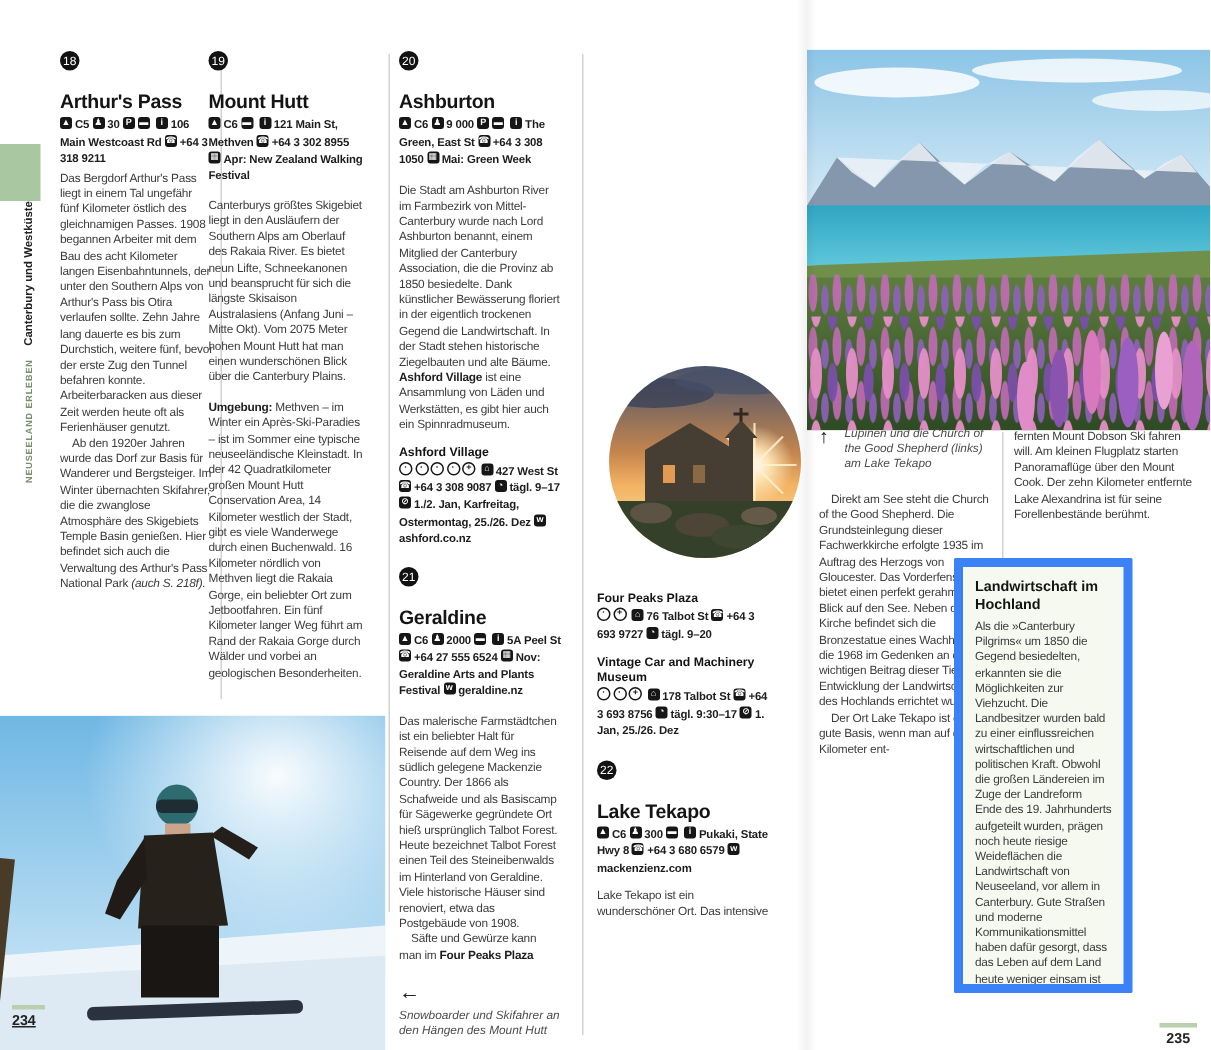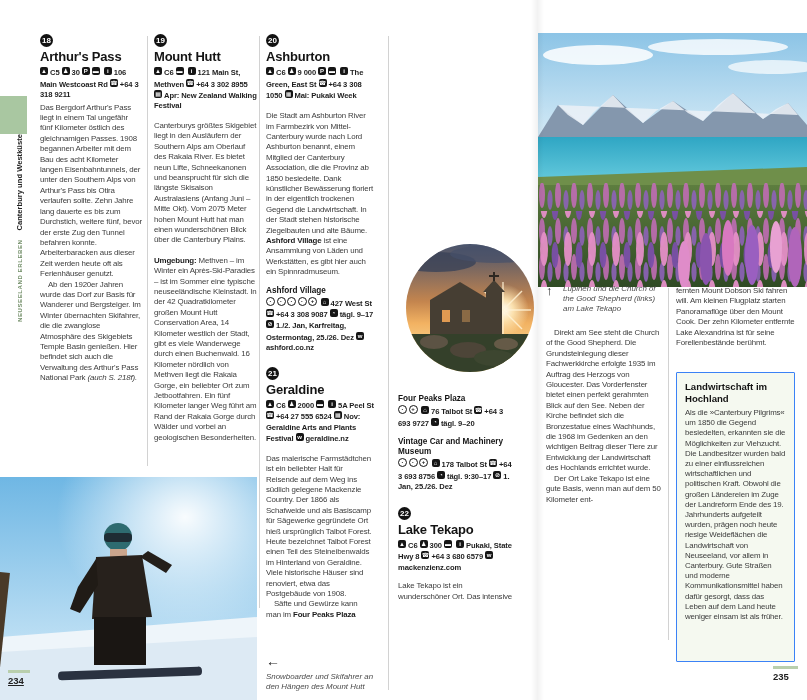--- a/index.html
+++ b/index.html
@@ -1,22 +1,22 @@
 <!DOCTYPE html>
 <html><head>
 <meta charset="utf-8">
 <style>
   html,body{margin:0;padding:0;}
   body{width:807px;height:700px;position:relative;background:#ffffff;overflow:hidden;
        font-family:"Liberation Sans","DejaVu Sans",sans-serif;color:#3c3c3c;}
   
   .col{position:absolute;}
   .badge{width:13px;height:13px;border-radius:50%;background:#121212;color:#fff;
-         font-size:8px;font-weight:bold;display:flex;align-items:center;justify-content:center;
-         margin:0 0 3px 0;}
+         font-size:8px;font-weight:normal;display:flex;align-items:center;justify-content:center;
+         margin:0 0 14px 0;}
   .etitle{font-size:13px;font-weight:bold;color:#141414;letter-spacing:-0.2px;margin:0 0 3px 0;line-height:1.1;}
   .stitle{font-size:8.2px;font-weight:bold;color:#141414;margin:8px 0 1px 0;line-height:1.25;}
   .info{font-size:7.6px;font-weight:bold;color:#1d1d1d;line-height:1.42;letter-spacing:-0.1px;margin-bottom:2px;}
   .body{font-size:7.9px;line-height:10.4px;letter-spacing:-0.15px;color:#3c3c3c;}
   .p{margin:0;}
   .p.ind{text-indent:8px;}
   .p.gap{margin-top:10px;}
   .p b{color:#1d1d1d;}
   .ref{font-style:italic;}
   
@@ -34,22 +34,22 @@
   .cap-r{display:flex;gap:5px;}
   .cap-arrow-up{font-size:13px;color:#222;line-height:13px;flex:0 0 12px;}
   
   .vwrap{position:absolute;left:8px;top:322px;transform:rotate(-90deg);transform-origin:0 0;white-space:nowrap;}
   .vsec{font-size:6px;font-weight:bold;letter-spacing:0.6px;color:#74906a;margin-right:9px;}
   .vchap{font-size:7.6px;font-weight:bold;color:#222;}
   
   .greenblock{position:absolute;left:0;top:96px;width:27px;height:38px;background:#a9c7a1;}
   .pagenum{position:absolute;font-size:9.5px;font-weight:bold;color:#222;}
   .pagedash{height:3px;background:#b9cfad;margin-bottom:2px;}
-  .infobox{position:absolute;left:676px;top:372px;width:119px;height:290px;box-sizing:border-box;
-           background:#f5f9f0;border:1px solid #3b82f6;border-radius:1px;padding:8px 8px 6px 8px;overflow:hidden;}
+  .infobox{position:absolute;left:636px;top:372px;width:119px;height:290px;box-sizing:border-box;
+           background:#f5f9f0;border:6px solid #3b82f6;border-radius:1px;padding:8px 8px 6px 8px;overflow:hidden;}
   .infobox .bt{font-size:9.6px;font-weight:bold;color:#141414;line-height:11.5px;margin:0 0 4px 0;}
   .infobox .bb{font-size:7.9px;line-height:10.2px;letter-spacing:-0.15px;color:#3c3c3c;}
   
   .photo{position:absolute;overflow:hidden;}
   .circle-ring{position:absolute;left:399px;top:237px;width:142px;height:142px;border-radius:50%;background:#fff;}
   .circle-photo{position:absolute;left:406px;top:244px;width:128px;height:128px;border-radius:50%;overflow:hidden;}
   .gutter{position:absolute;left:531px;top:0;width:13px;height:700px;
           background:linear-gradient(90deg,rgba(0,0,0,0),rgba(0,0,0,0.05),rgba(0,0,0,0));}
   svg{display:block;}
 </style>
@@ -74,21 +74,21 @@
     <span class="ic">P</span><span class="ic">▬</span>
     <span class="ic">i</span><span>106 Main Westcoast Rd</span>
     <span class="ic">☎</span><span>+64 3 318 9211</span>
   </div>
   <div class="body" style="margin-top:2px;">
     <p class="p">Das Bergdorf Arthur's Pass liegt in einem Tal ungefähr fünf Kilometer östlich des gleichnamigen Passes. 1908 begannen Arbeiter mit dem Bau des acht Kilometer langen Eisenbahntunnels, der unter den Southern Alps von Arthur's Pass bis Otira verlaufen sollte. Zehn Jahre lang dauerte es bis zum Durchstich, weitere fünf, bevor der erste Zug den Tunnel befahren konnte. Arbeiterbaracken aus dieser Zeit werden heute oft als Ferienhäuser genutzt.</p>
     <p class="p ind"><span>Ab den 1920er Jahren wurde das Dorf zur Basis für Wanderer und Bergsteiger. Im Winter übernachten Skifahrer, die die zwanglose Atmosphäre des Skigebiets Temple Basin genießen. Hier befindet sich auch die Verwaltung des Arthur's Pass National Park </span><span class="ref">(auch S. 218f).</span></p>
   </div>
 </div>
 
-<div class="col" style="left:154px;top:34px;width:103px;">
+<div class="col" style="left:139px;top:34px;width:103px;">
   <div class="badge">19</div>
   <h2 class="etitle">Mount Hutt</h2>
   <div class="info">
     <span class="ic">▲</span><span>C6</span>
     <span class="ic">▬</span>
     <span class="ic">i</span><span>121 Main St, Methven</span>
     <span class="ic">☎</span><span>+64 3 302 8955</span>
     <span class="ic">▦</span><span>Apr: New Zealand Walking Festival</span>
   </div>
   <div class="body" style="margin-top:9px;">
@@ -99,21 +99,21 @@
 
 <div class="col" style="left:266px;top:34px;width:108px;height:658px;display:flex;flex-direction:column;">
   <div class="badge">20</div>
   <h2 class="etitle">Ashburton</h2>
   <div class="info">
     <span class="ic">▲</span><span>C6</span>
     <span class="ic">♟</span><span>9 000</span>
     <span class="ic">P</span><span class="ic">▬</span>
     <span class="ic">i</span><span>The Green, East St</span>
     <span class="ic">☎</span><span>+64 3 308 1050</span>
-    <span class="ic">▦</span><span>Mai: Pukaki Week</span>
+    <span class="ic">▦</span><span>Mai: Green Week</span>
   </div>
   <div class="body" style="margin-top:8px;">
     <p class="p"><span>Die Stadt am Ashburton River im Farmbezirk von Mittel-Canterbury wurde nach Lord Ashburton benannt, einem Mitglied der Canterbury Association, die die Provinz ab 1850 besiedelte. Dank künstlicher Bewässerung floriert in der eigentlich trockenen Gegend die Landwirtschaft. In der Stadt stehen historische Ziegelbauten und alte Bäume. </span><b>Ashford Village</b><span> ist eine Ansammlung von Läden und Werkstätten, es gibt hier auch ein Spinnradmuseum.</span></p>
   </div>
   <div class="stitle">Ashford Village</div>
   <div class="info">
     <span class="cc">·</span><span class="cc">·</span><span class="cc">·</span><span class="cc">·</span><span class="cc">+</span>
     <span class="ic">⌂</span><span>427 West St</span>
     <span class="ic">☎</span><span>+64 3 308 9087</span>
     <span class="ic">◔</span><span>tägl. 9–17</span>
@@ -316,16 +316,16 @@
   <div class="bb">Als die »Canterbury Pilgrims« um 1850 die Gegend besiedelten, erkannten sie die Möglichkeiten zur Viehzucht. Die Landbesitzer wurden bald zu einer einflussreichen wirtschaftlichen und politischen Kraft. Obwohl die großen Ländereien im Zuge der Landreform Ende des 19. Jahrhunderts aufgeteilt wurden, prägen noch heute riesige Weideflächen die Landwirtschaft von Neuseeland, vor allem in Canterbury. Gute Straßen und moderne Kommunikationsmittel haben dafür gesorgt, dass das Leben auf dem Land heute weniger einsam ist als früher.</div>
 </div>
 
 <div class="gutter"></div>
 
 <div class="pagenum" style="left:8px;top:670px;width:22px;text-decoration:underline;">
   <div class="pagedash"></div>
   <div>234</div>
 </div>
 
-<div class="pagenum" style="left:773px;top:666px;width:25px;">
+<div class="pagenum" style="left:773px;top:682px;width:25px;text-align:center;">
   <div class="pagedash"></div>
   <div>235</div>
 </div>
 
 </body></html>

